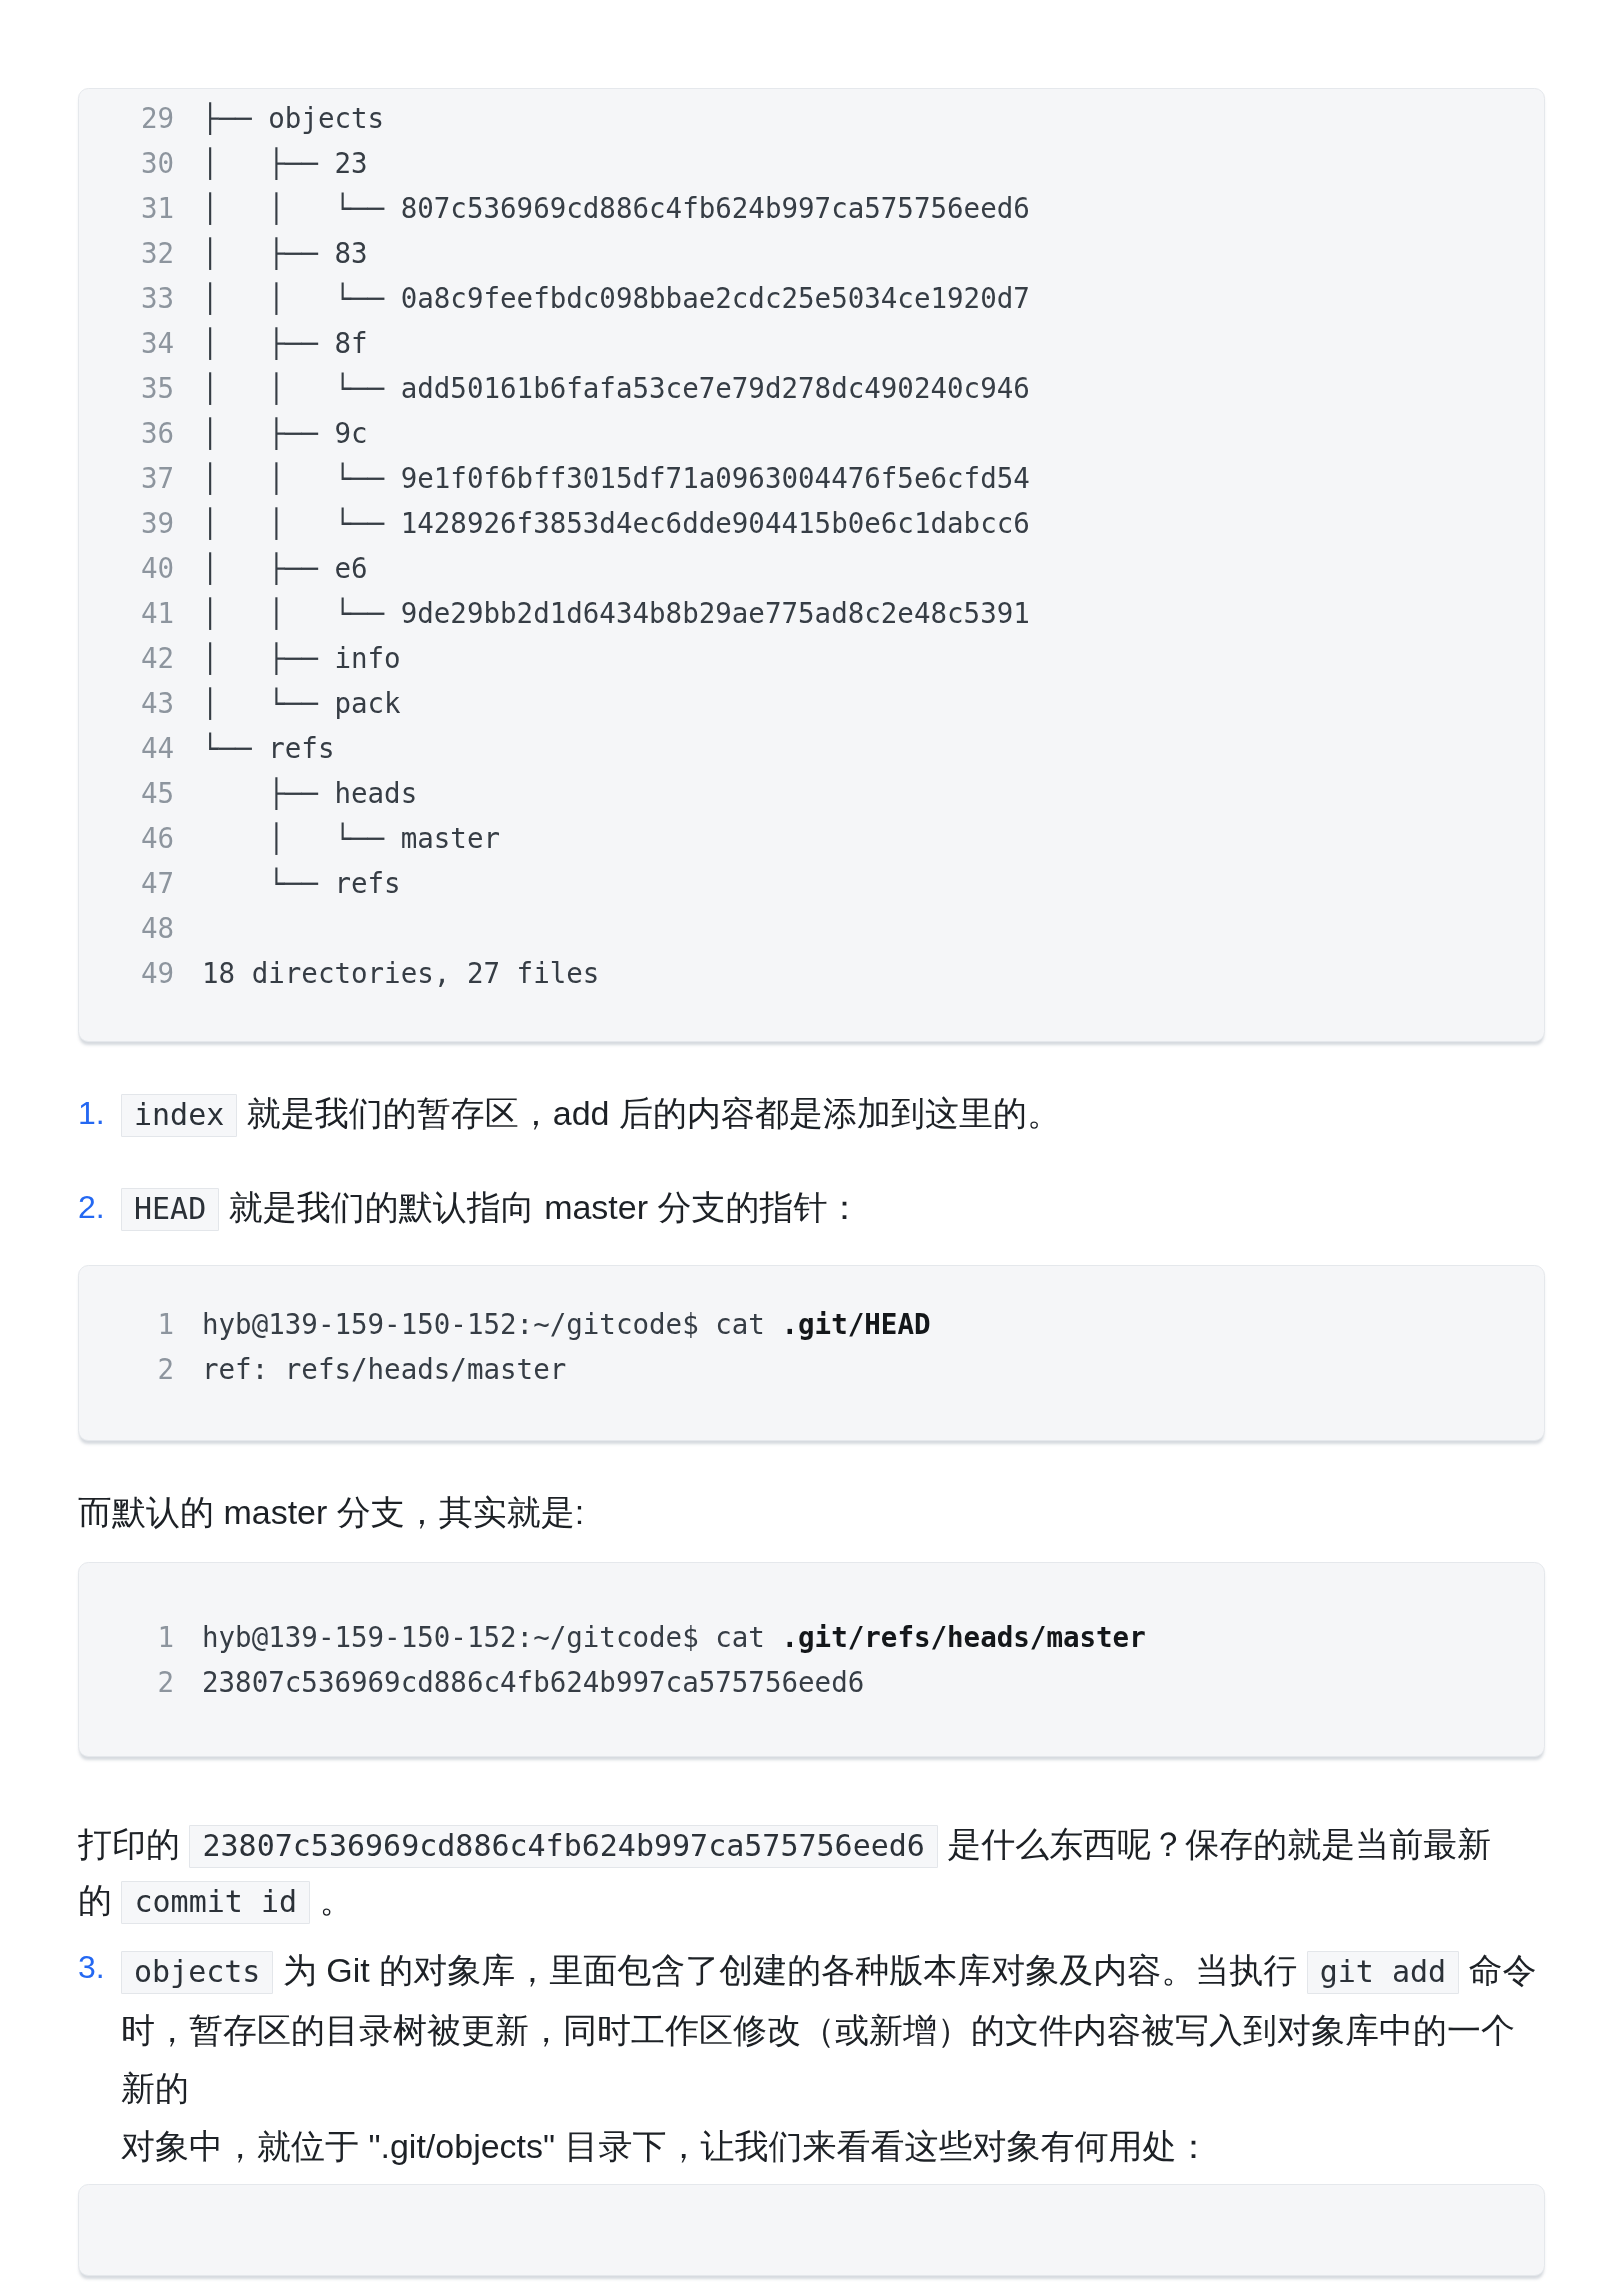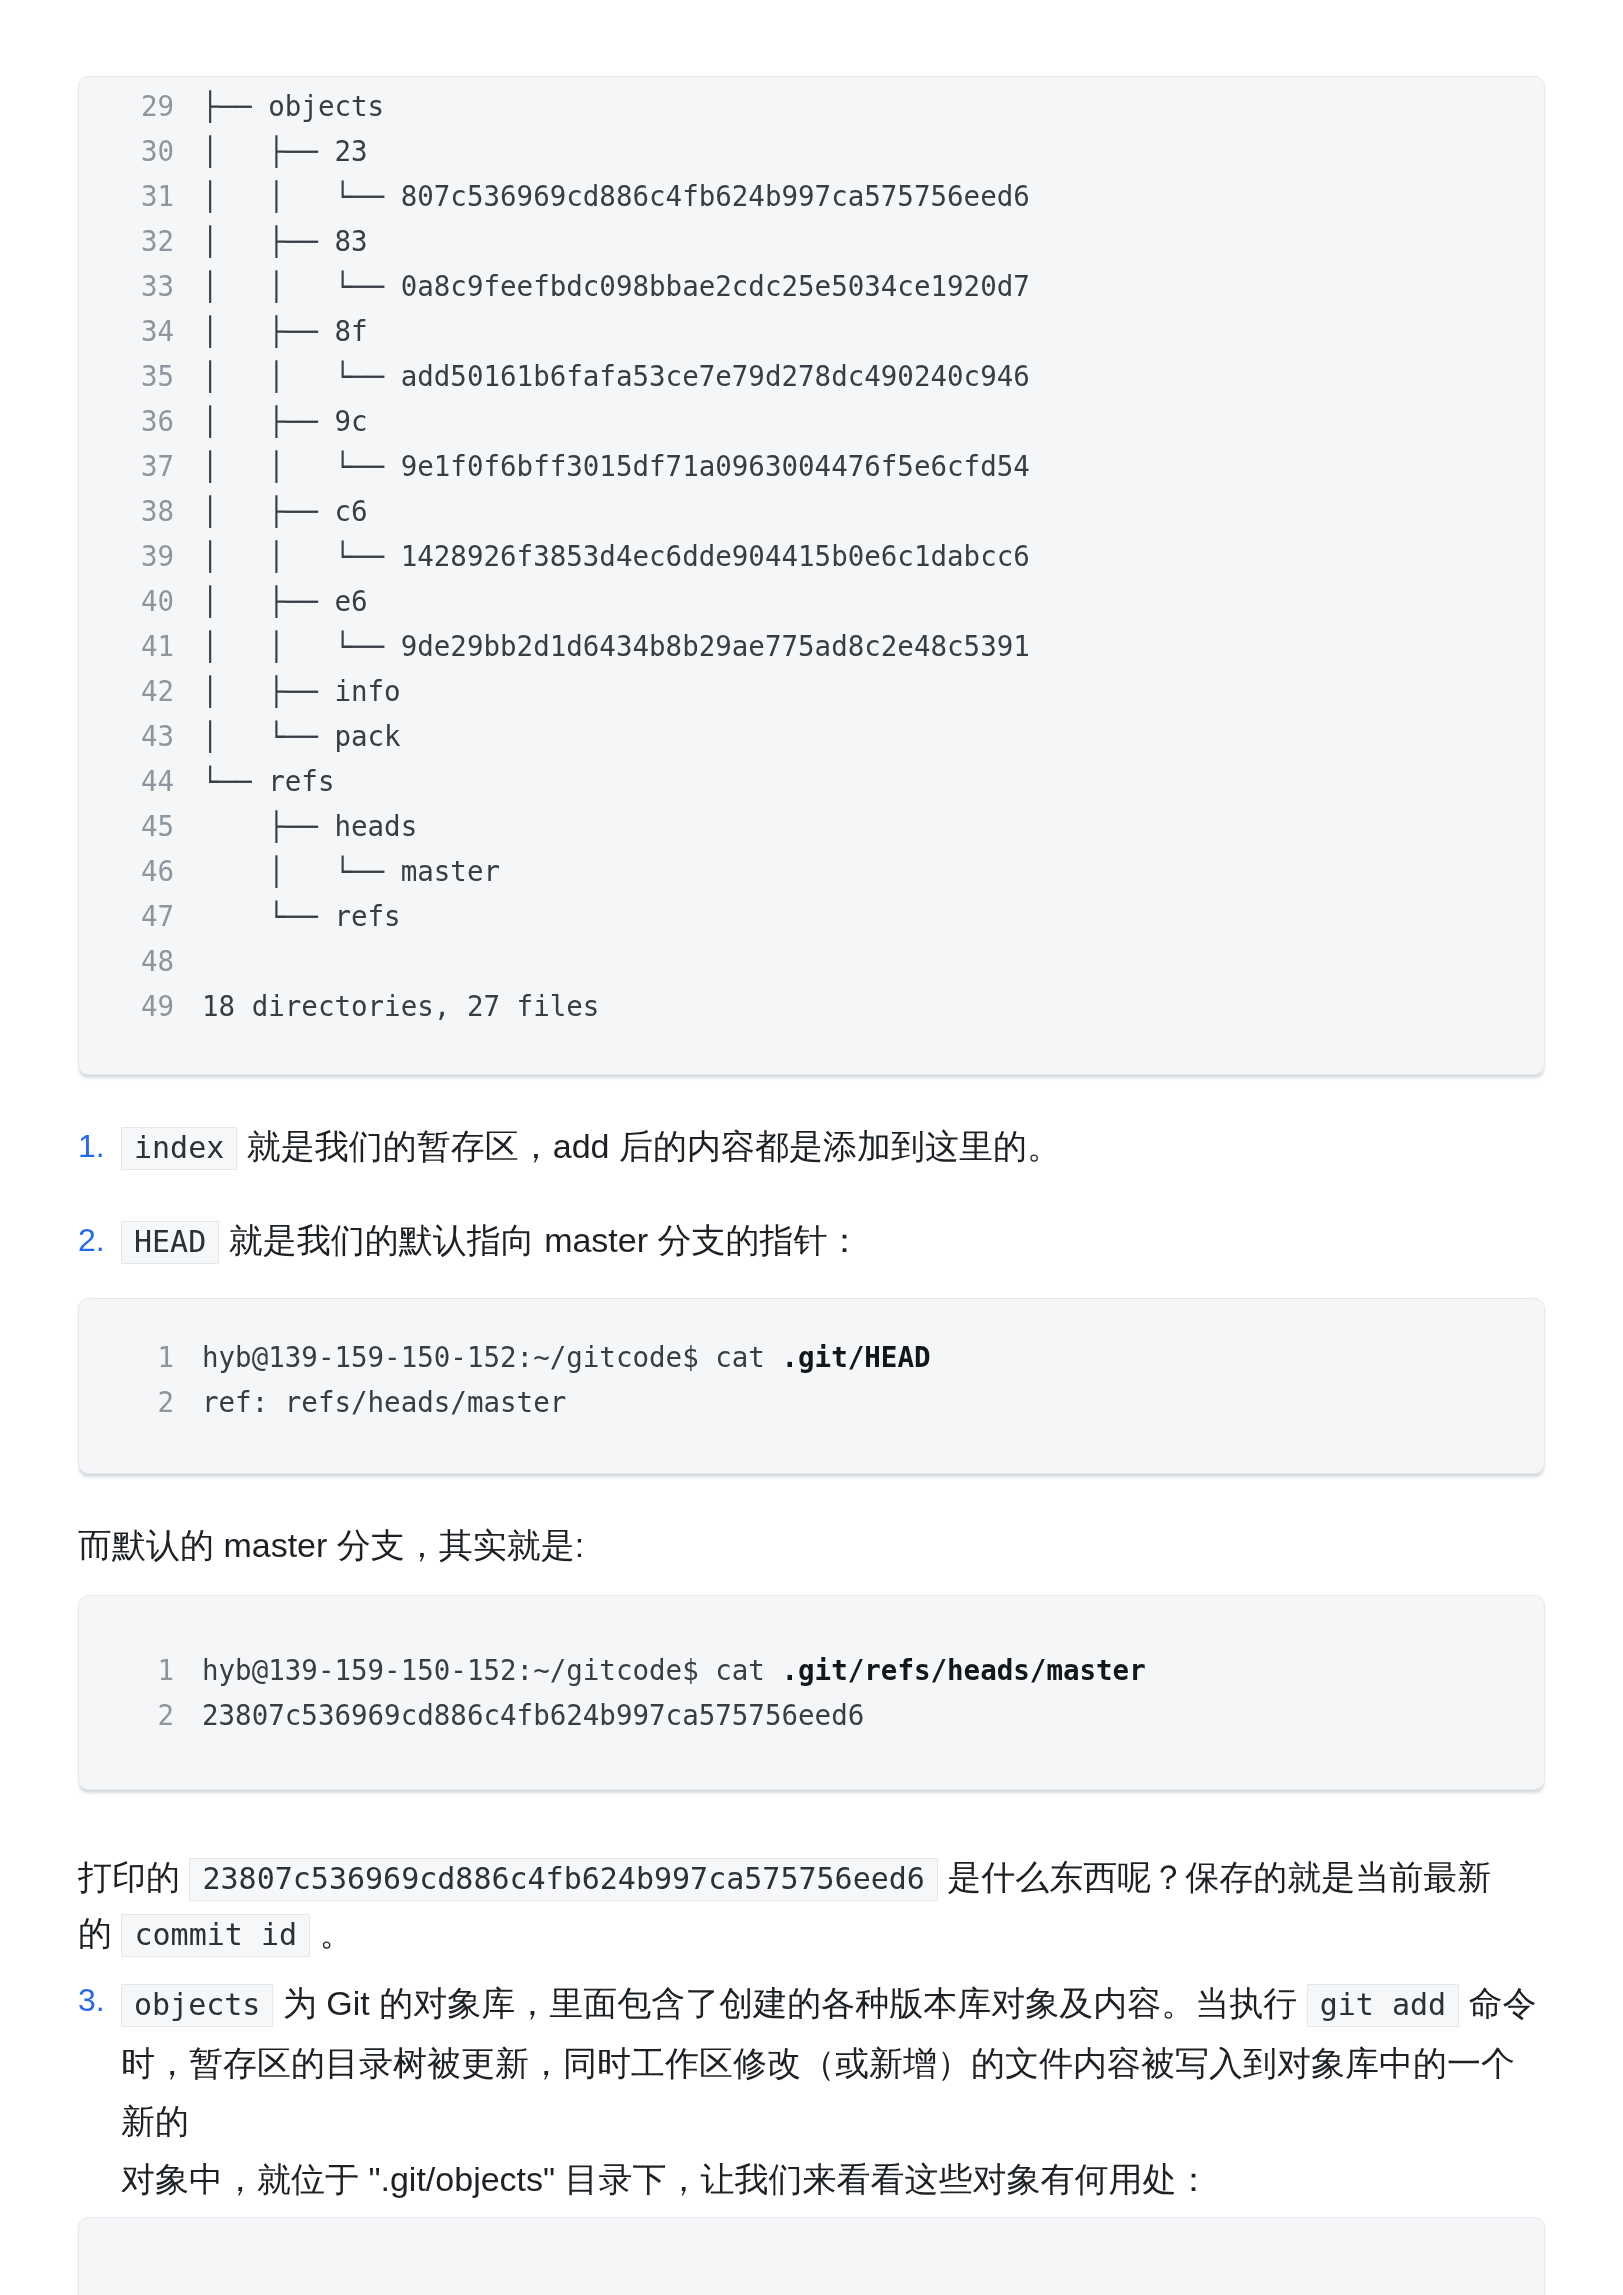--- a/index.html
+++ b/index.html
@@ -33,21 +33,21 @@
   }
   .codeblock .lnum {
     flex:none;
     width:95px;
     text-align:right;
     margin-right:28px;
     color:#8d959e;
   }
   .codeblock .ctext { flex:1; white-space:pre; }
   .codeblock .ctext .b, .codeblock .bold { font-weight:bold; color:#14171a; }
-  .cb-tree   { padding:7.4px 0 45px 0; margin-top:0; }
+  .cb-tree   { padding:7.4px 0 45px 0; margin-top:12px; }
   .cb-term1  { padding:36px 0 48px 0; margin-top:30px; }
   .cb-term2  { padding:52px 0 51px 0; margin-top:30px; }
   .cb-empty  { height:92px; margin-top:9px; }
   
   .para {
     font-size:34px;
     line-height:39px;
     color:#1d2126;
   }
   .para-master { margin-top:52px; }
@@ -130,24 +130,20 @@
       <div class="cline">
         <span class="lnum">36</span>
         <span class="ctext">│   ├── 9c</span>
       </div>
 
       <div class="cline">
         <span class="lnum">37</span>
         <span class="ctext">│   │   └── 9e1f0f6bff3015df71a0963004476f5e6cfd54</span>
       </div>
 
-      <div class="cline">
-        <span class="lnum">38</span>
-        <span class="ctext">│   ├── c6</span>
-      </div>
 
       <div class="cline">
         <span class="lnum">39</span>
         <span class="ctext">│   │   └── 1428926f3853d4ec6dde904415b0e6c1dabcc6</span>
       </div>
 
       <div class="cline">
         <span class="lnum">40</span>
         <span class="ctext">│   ├── e6</span>
       </div>

